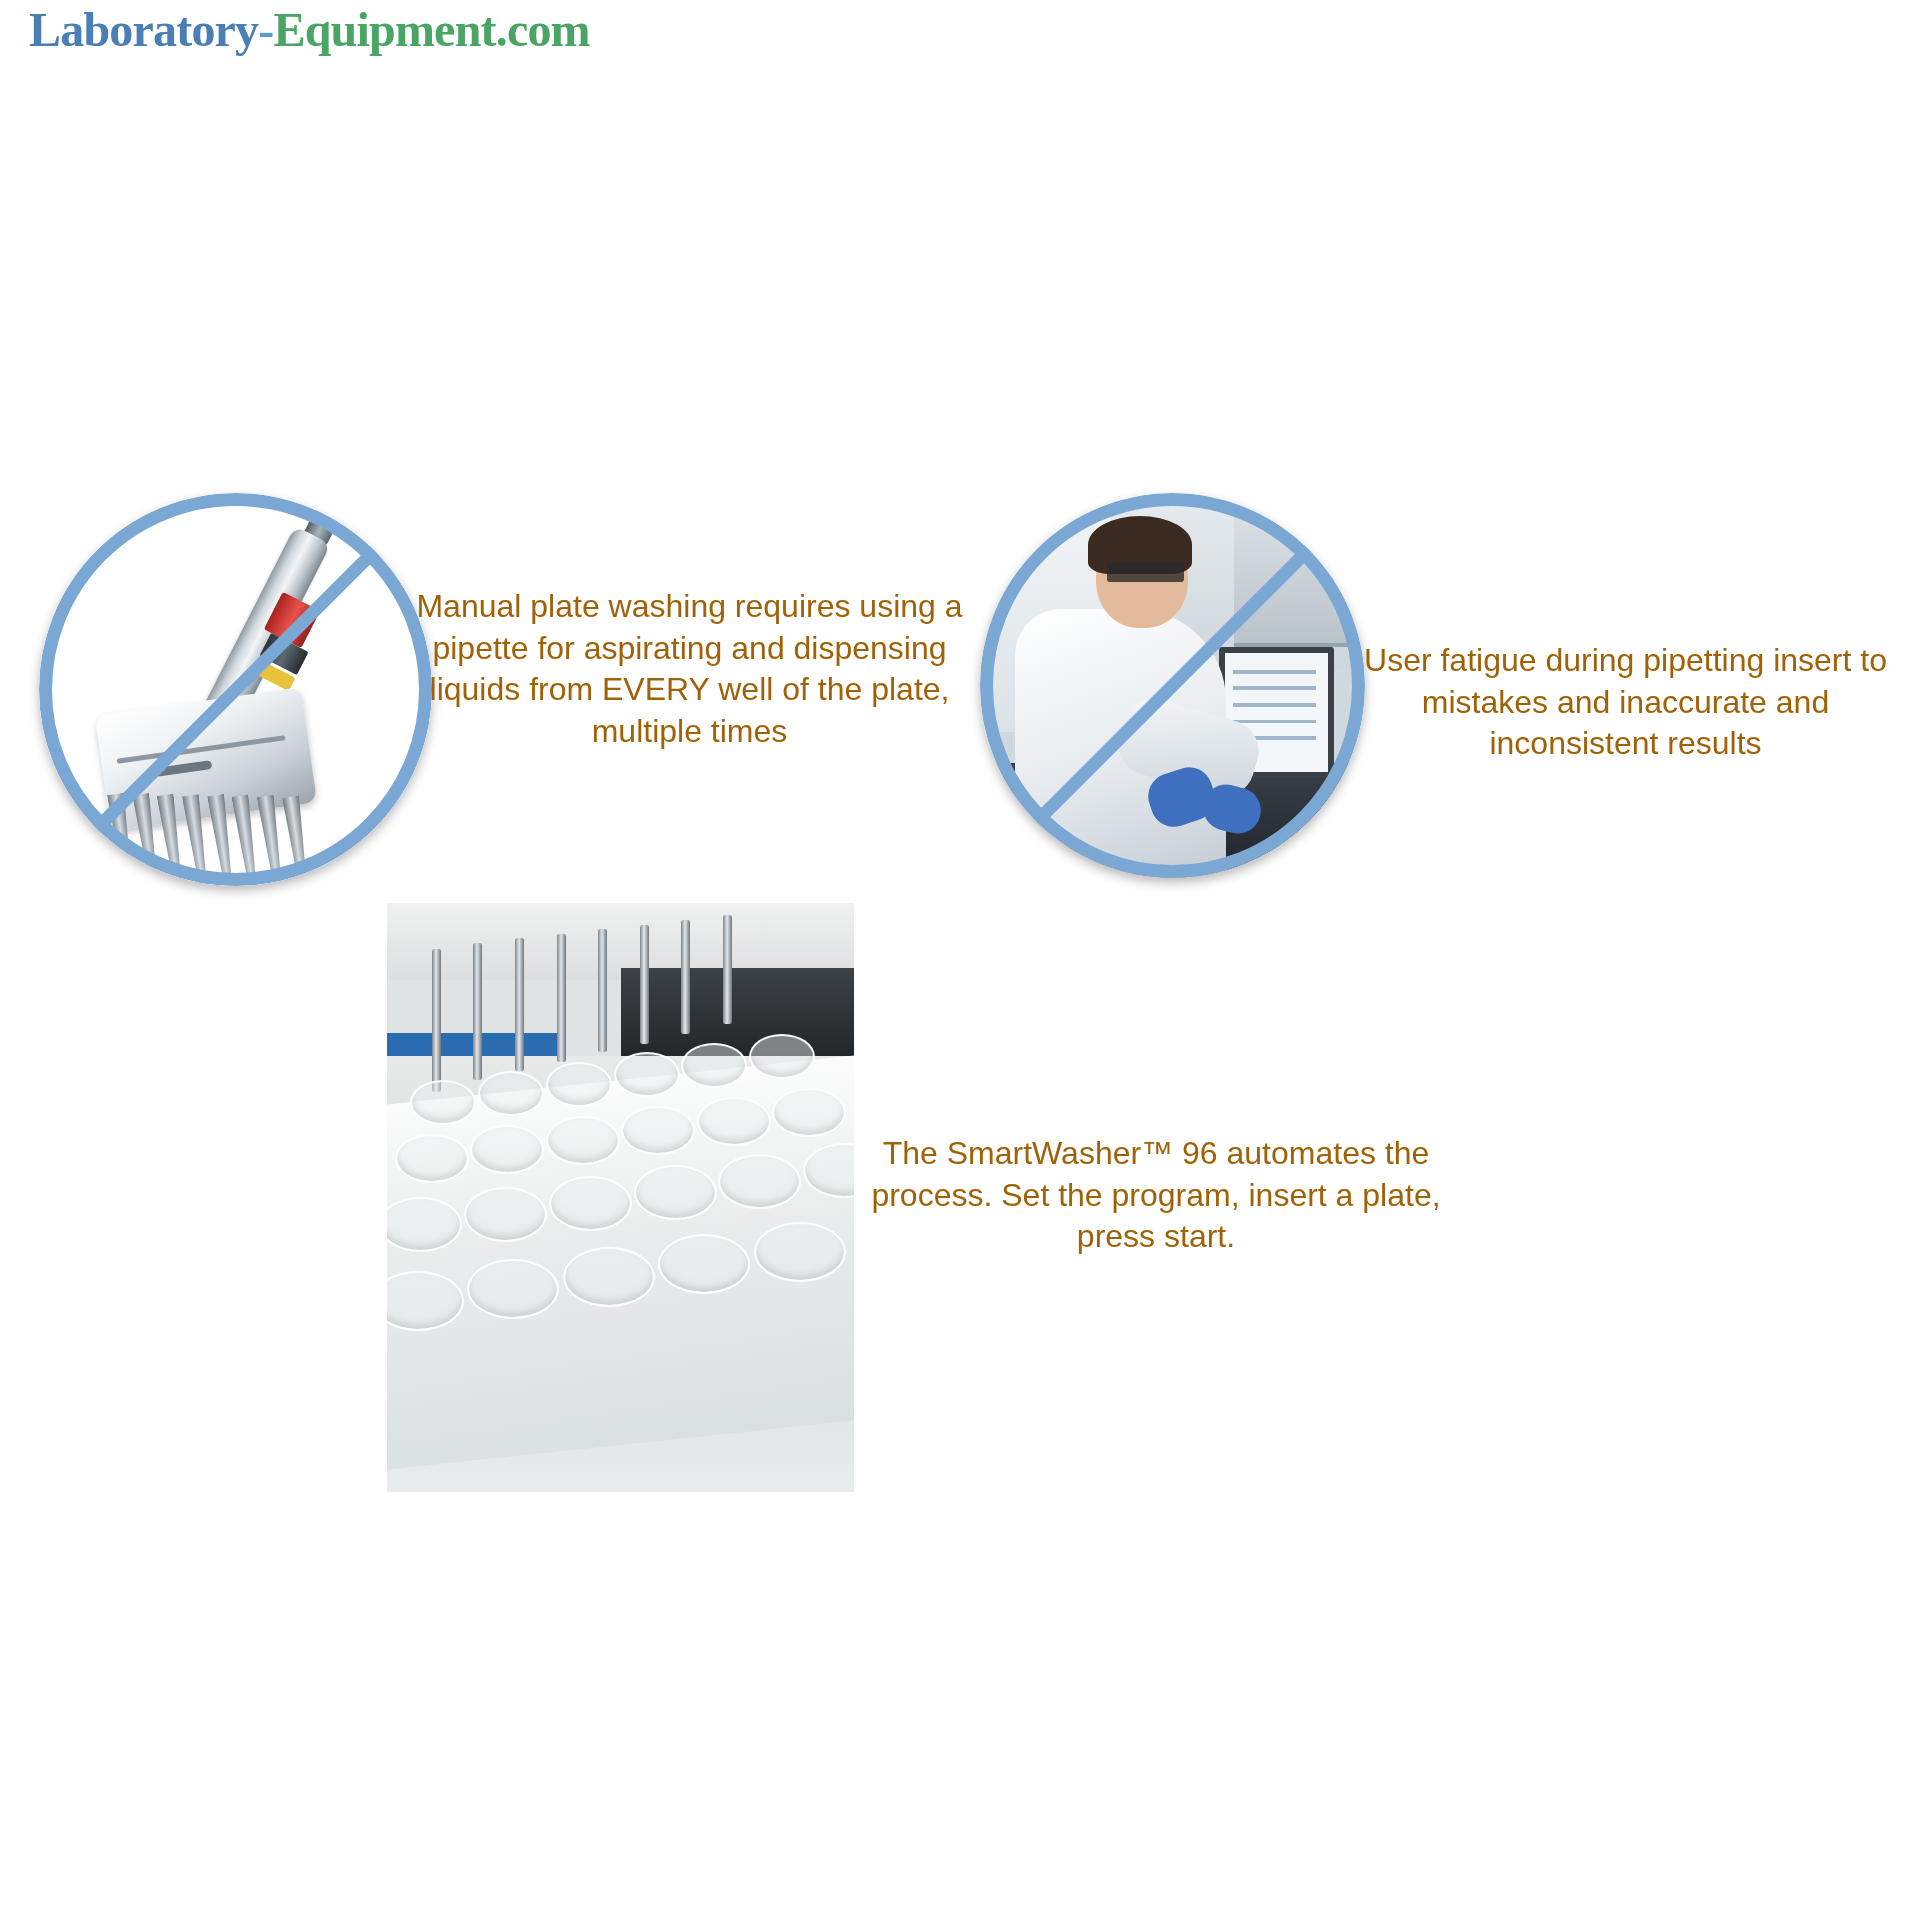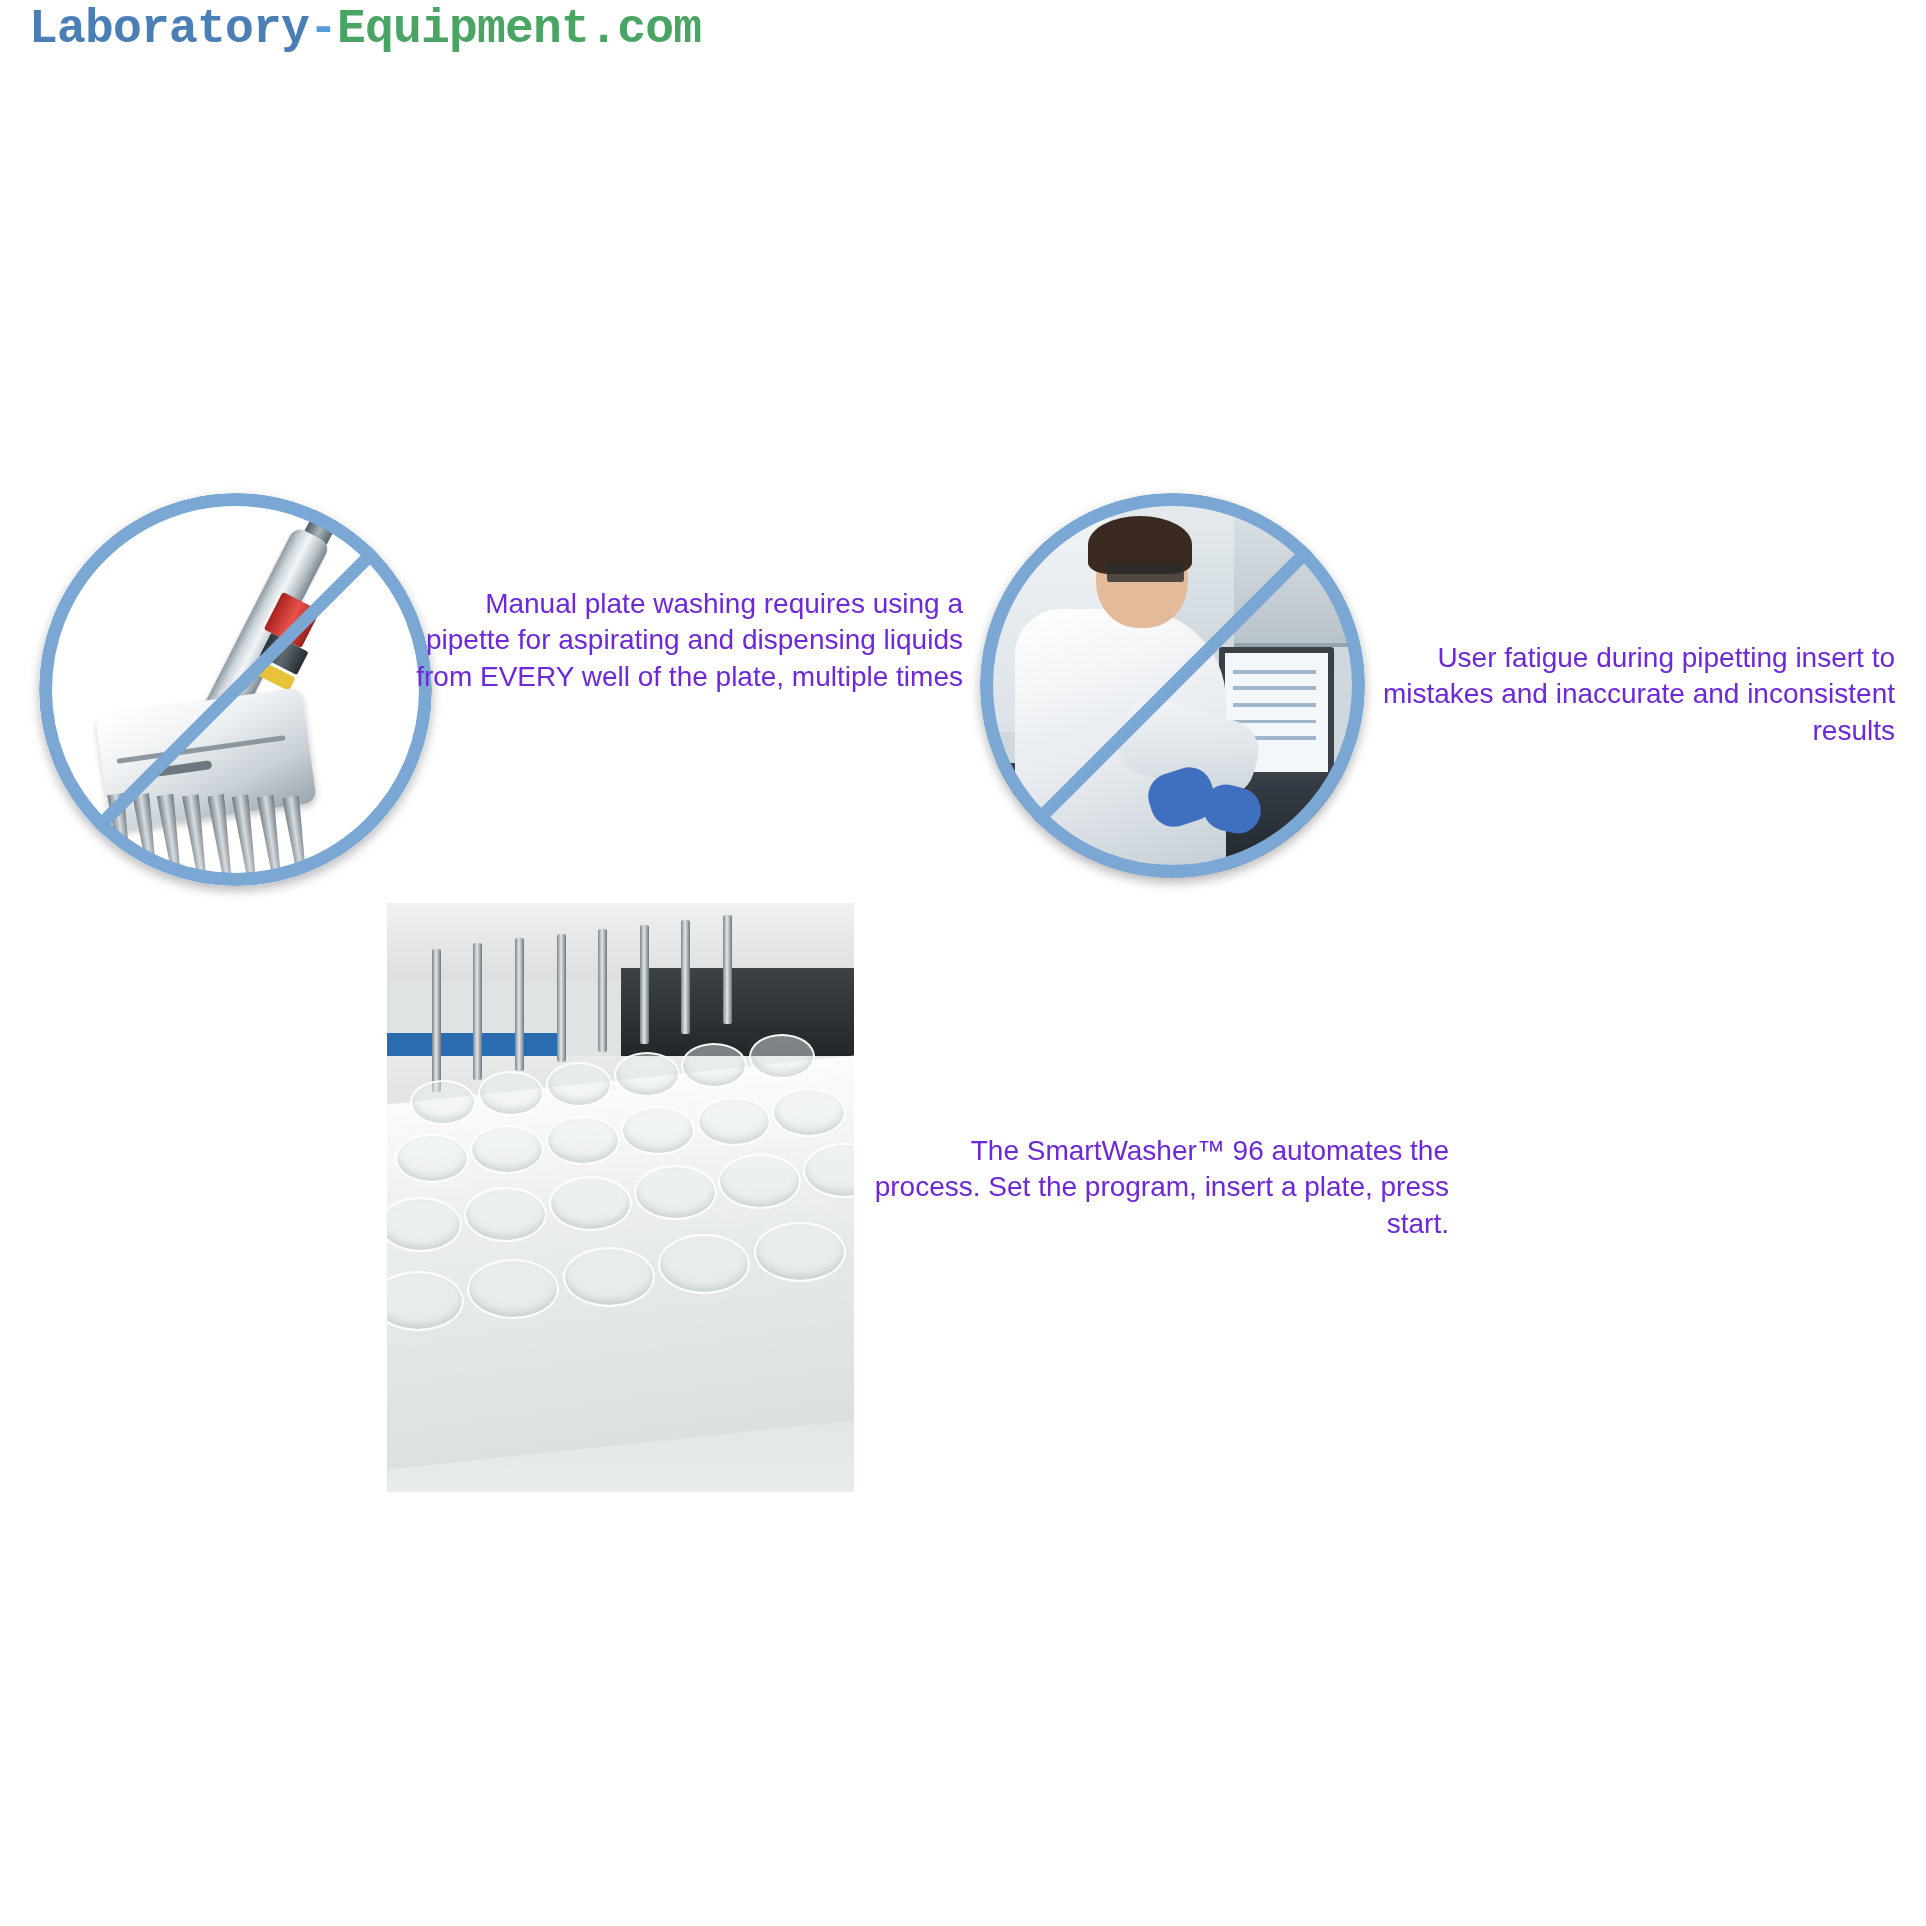--- a/index.html
+++ b/index.html
@@ -13,21 +13,21 @@
 
   
   #logo {
     position: absolute;
     left: 29px;
     top: 1.5px;
     font-size: 48px;
     font-weight: bold;
     letter-spacing: -0.8px;
     white-space: nowrap;
-    font-family: Liberation Mono, monospace;
+    font-family: Liberation Serif, serif;
   }
   #logo .part-lab { color: #4a7fb5; }
   #logo .part-dash { color: #5b9bd5; }
   #logo .part-equip { color: #4aa564; }
   #logo .part-dotcom { color: #4aa564; }
 
   
   .panel { position: absolute; }
 
   .circle-badge {
@@ -57,24 +57,24 @@
     width: 13px;
     height: 104%;
     background: #7aa7d4;
     transform-origin: center center;
     transform: translateX(-50%) rotate(45deg);
     pointer-events: none;
   }
 
   .caption {
     position: absolute;
-    font-size: 28px;
+    font-size: 32px;
     line-height: 1.30;
-    color: #6d28d9;
-    text-align: right;
+    color: #a16207;
+    text-align: center;
     font-family: "Liberation Sans", sans-serif;
   }
 
   
   .pipette-scene { position: absolute; inset: 0; background: #ffffff; }
   .pip-body {
     position: absolute;
     width: 40px; height: 223px;
     left: 254px; top: 42px;
     transform: rotate(27deg);

